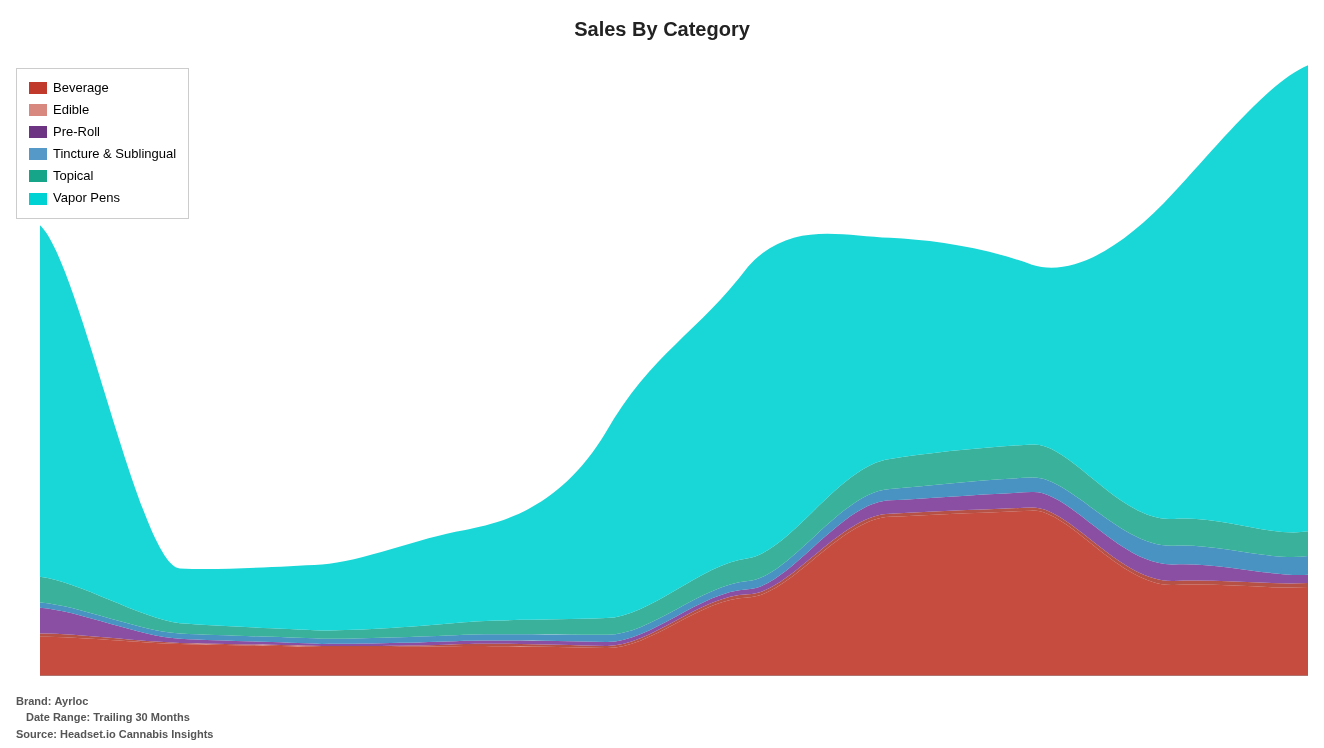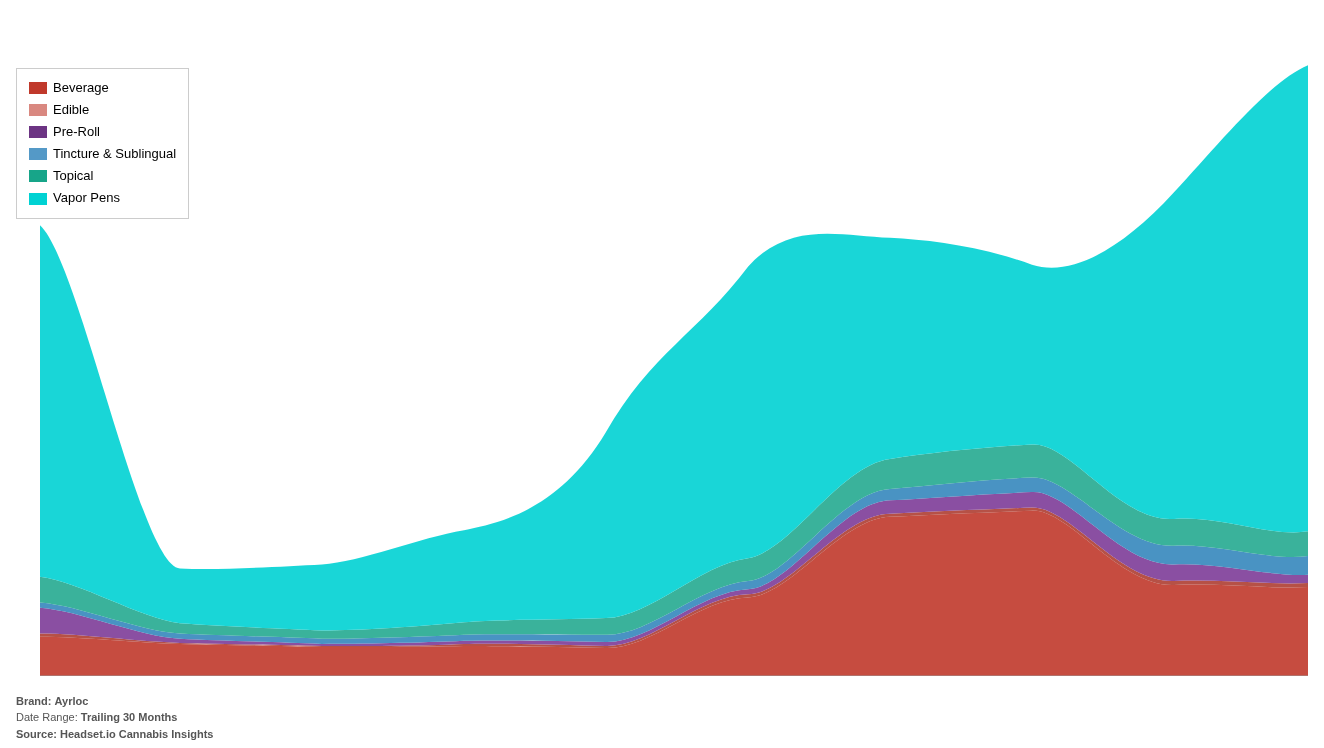--- a/index.html
+++ b/index.html
@@ -108,20 +108,21 @@
     .footer-info span {
       font-weight: bold;
     }
   </style>
 </head>
 <body>
 
 <div class="chart-container">
 
 
+  <div class="chart-title">Sales By Category</div>
 
   <div class="legend">
     <div class="legend-item">
       <span class="legend-swatch" style="background:#c0392b;"></span>
       <span>Beverage</span>
     </div>
     <div class="legend-item">
       <span class="legend-swatch" style="background:#c0392b; opacity:0.6;"></span>
       <span>Edible</span>
     </div>
@@ -185,21 +186,21 @@
     </svg>
   </div>
 
 
   <div class="footer-info">
     <div>
       <span style="font-weight:bold;">Brand:</span>
       <span>Ayrloc</span>
     </div>
     <div>
-      <span style="font-weight:normal;">Date Range:</span>
+      <span style="font-weight:bold;margin-left:10px;">Date Range:</span>
       <span>Trailing 30 Months</span>
     </div>
     <div>
       <span style="font-weight:bold;margin-top:17px;">Source:</span>
       <span>Headset.io Cannabis Insights</span>
     </div>
   </div>
 
 </div>
 

